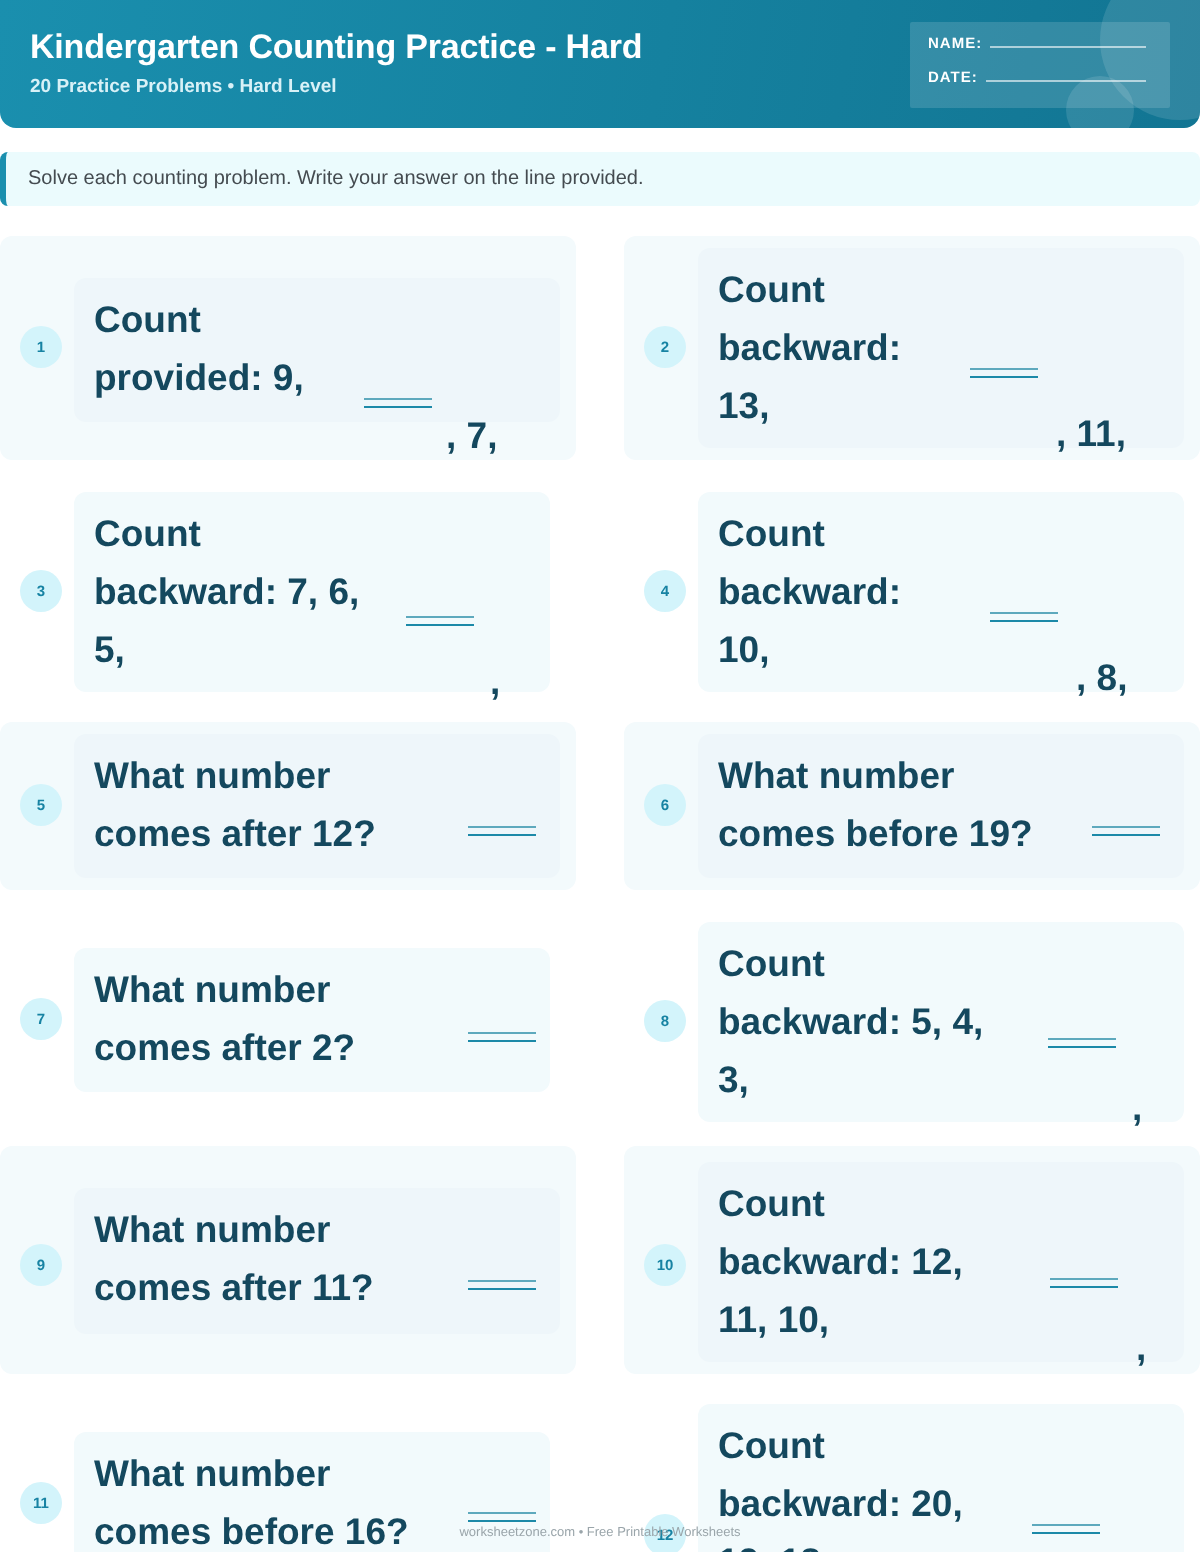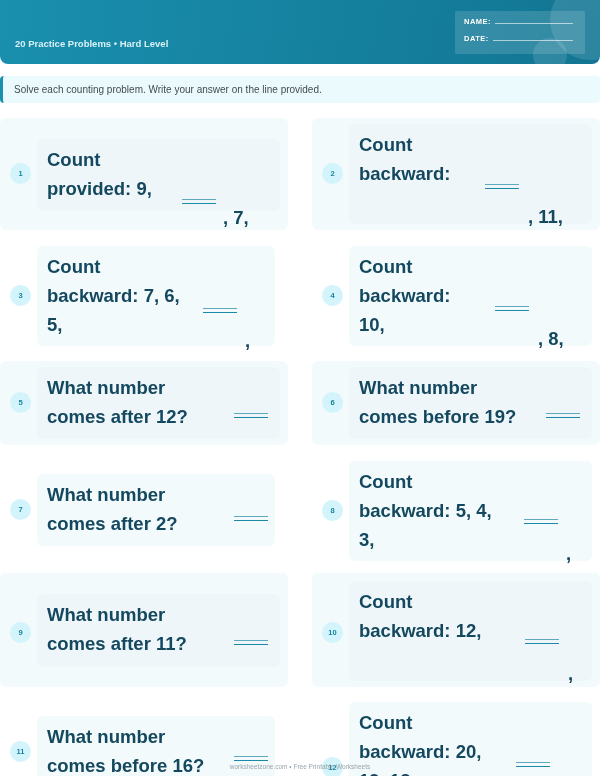--- a/index.html
+++ b/index.html
@@ -79,20 +79,21 @@
     position: absolute; left: 0; width: 600px; top: 763px; text-align: center;
     color: #9aa5aa; font-size: 6.5px;
   }
 </style>
 </head>
 <body>
 
 <div class="header">
   <div class="circle1"></div>
   <div class="circle2"></div>
+  <div class="title">Kindergarten Counting Practice - Hard</div>
   <div class="subtitle">20 Practice Problems • Hard Level</div>
   <div class="name-box">
     <div class="field-row r1">
       <span class="field-label">NAME:</span>
       <span class="field-line"></span>
     </div>
     <div class="field-row r2">
       <span class="field-label">DATE:</span>
       <span class="field-line"></span>
     </div>
@@ -115,20 +116,21 @@
     </div>
   </div>
 </div>
 
 <div class="card" style="left:312px; top:118px; height:112px;">
   <div class="badge" style="top:45px;">2</div>
   <div class="inner" style="top:6px; height:100px;">
     <div class="qtext" style="top:6px;">
       <div>Count</div>
       <div>backward:</div>
+      <div>13,</div>
     </div>
     <div class="ans" style="left:136px; top:60px;"></div>
     <div class="tail" style="left:179px; top:20px;">
       <div>, 11,</div>
       <div>10, 9</div>
     </div>
   </div>
 </div>
 
 <div class="card plain" style="left:0; top:240px; height:112px;">
@@ -222,20 +224,21 @@
     <div class="ans" style="left:197px; top:46px;"></div>
   </div>
 </div>
 
 <div class="card" style="left:312px; top:573px; height:114px;">
   <div class="badge" style="top:49px;">10</div>
   <div class="inner" style="top:8px; height:100px;">
     <div class="qtext" style="top:6px; width:160px;">
       <div>Count</div>
       <div>backward: 12,</div>
+      <div>11, 10,</div>
     </div>
     <div class="ans" style="left:176px; top:58px;"></div>
     <div class="tail" style="left:219px; top:20px;">
       <div>,</div>
       <div>8</div>
     </div>
   </div>
 </div>
 
 <div class="card plain" style="left:0; top:710px; height:80px;">

